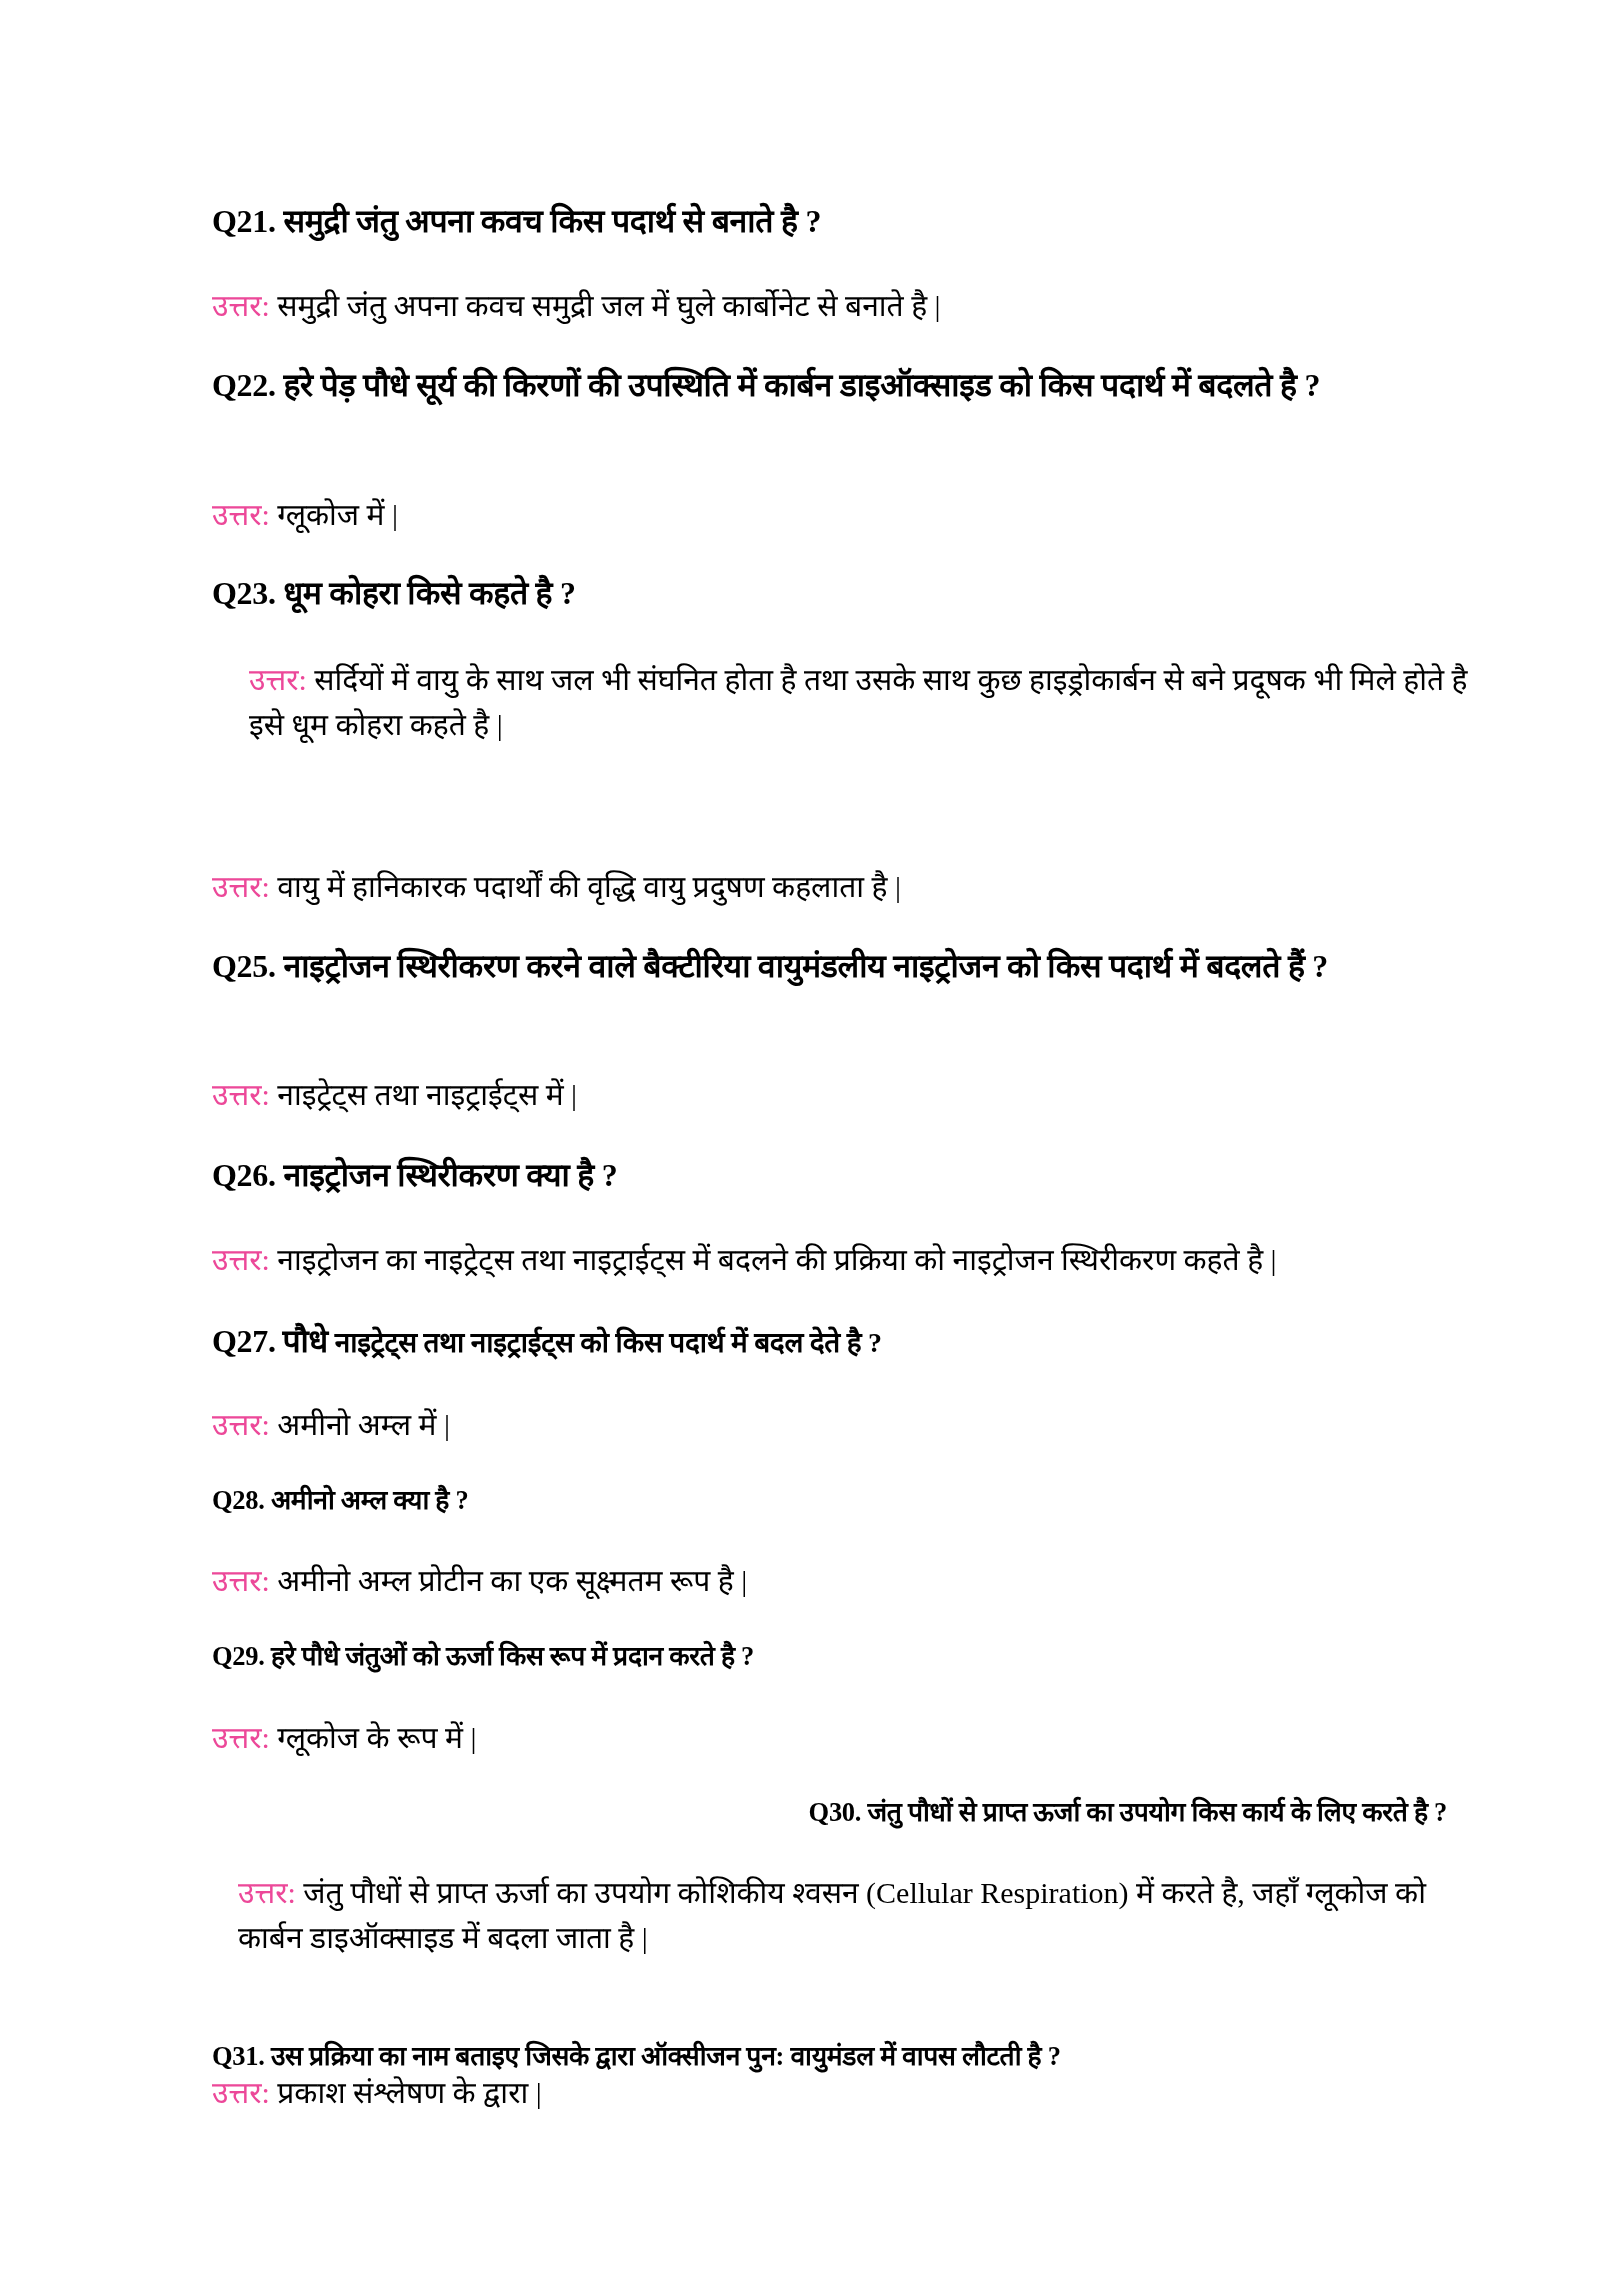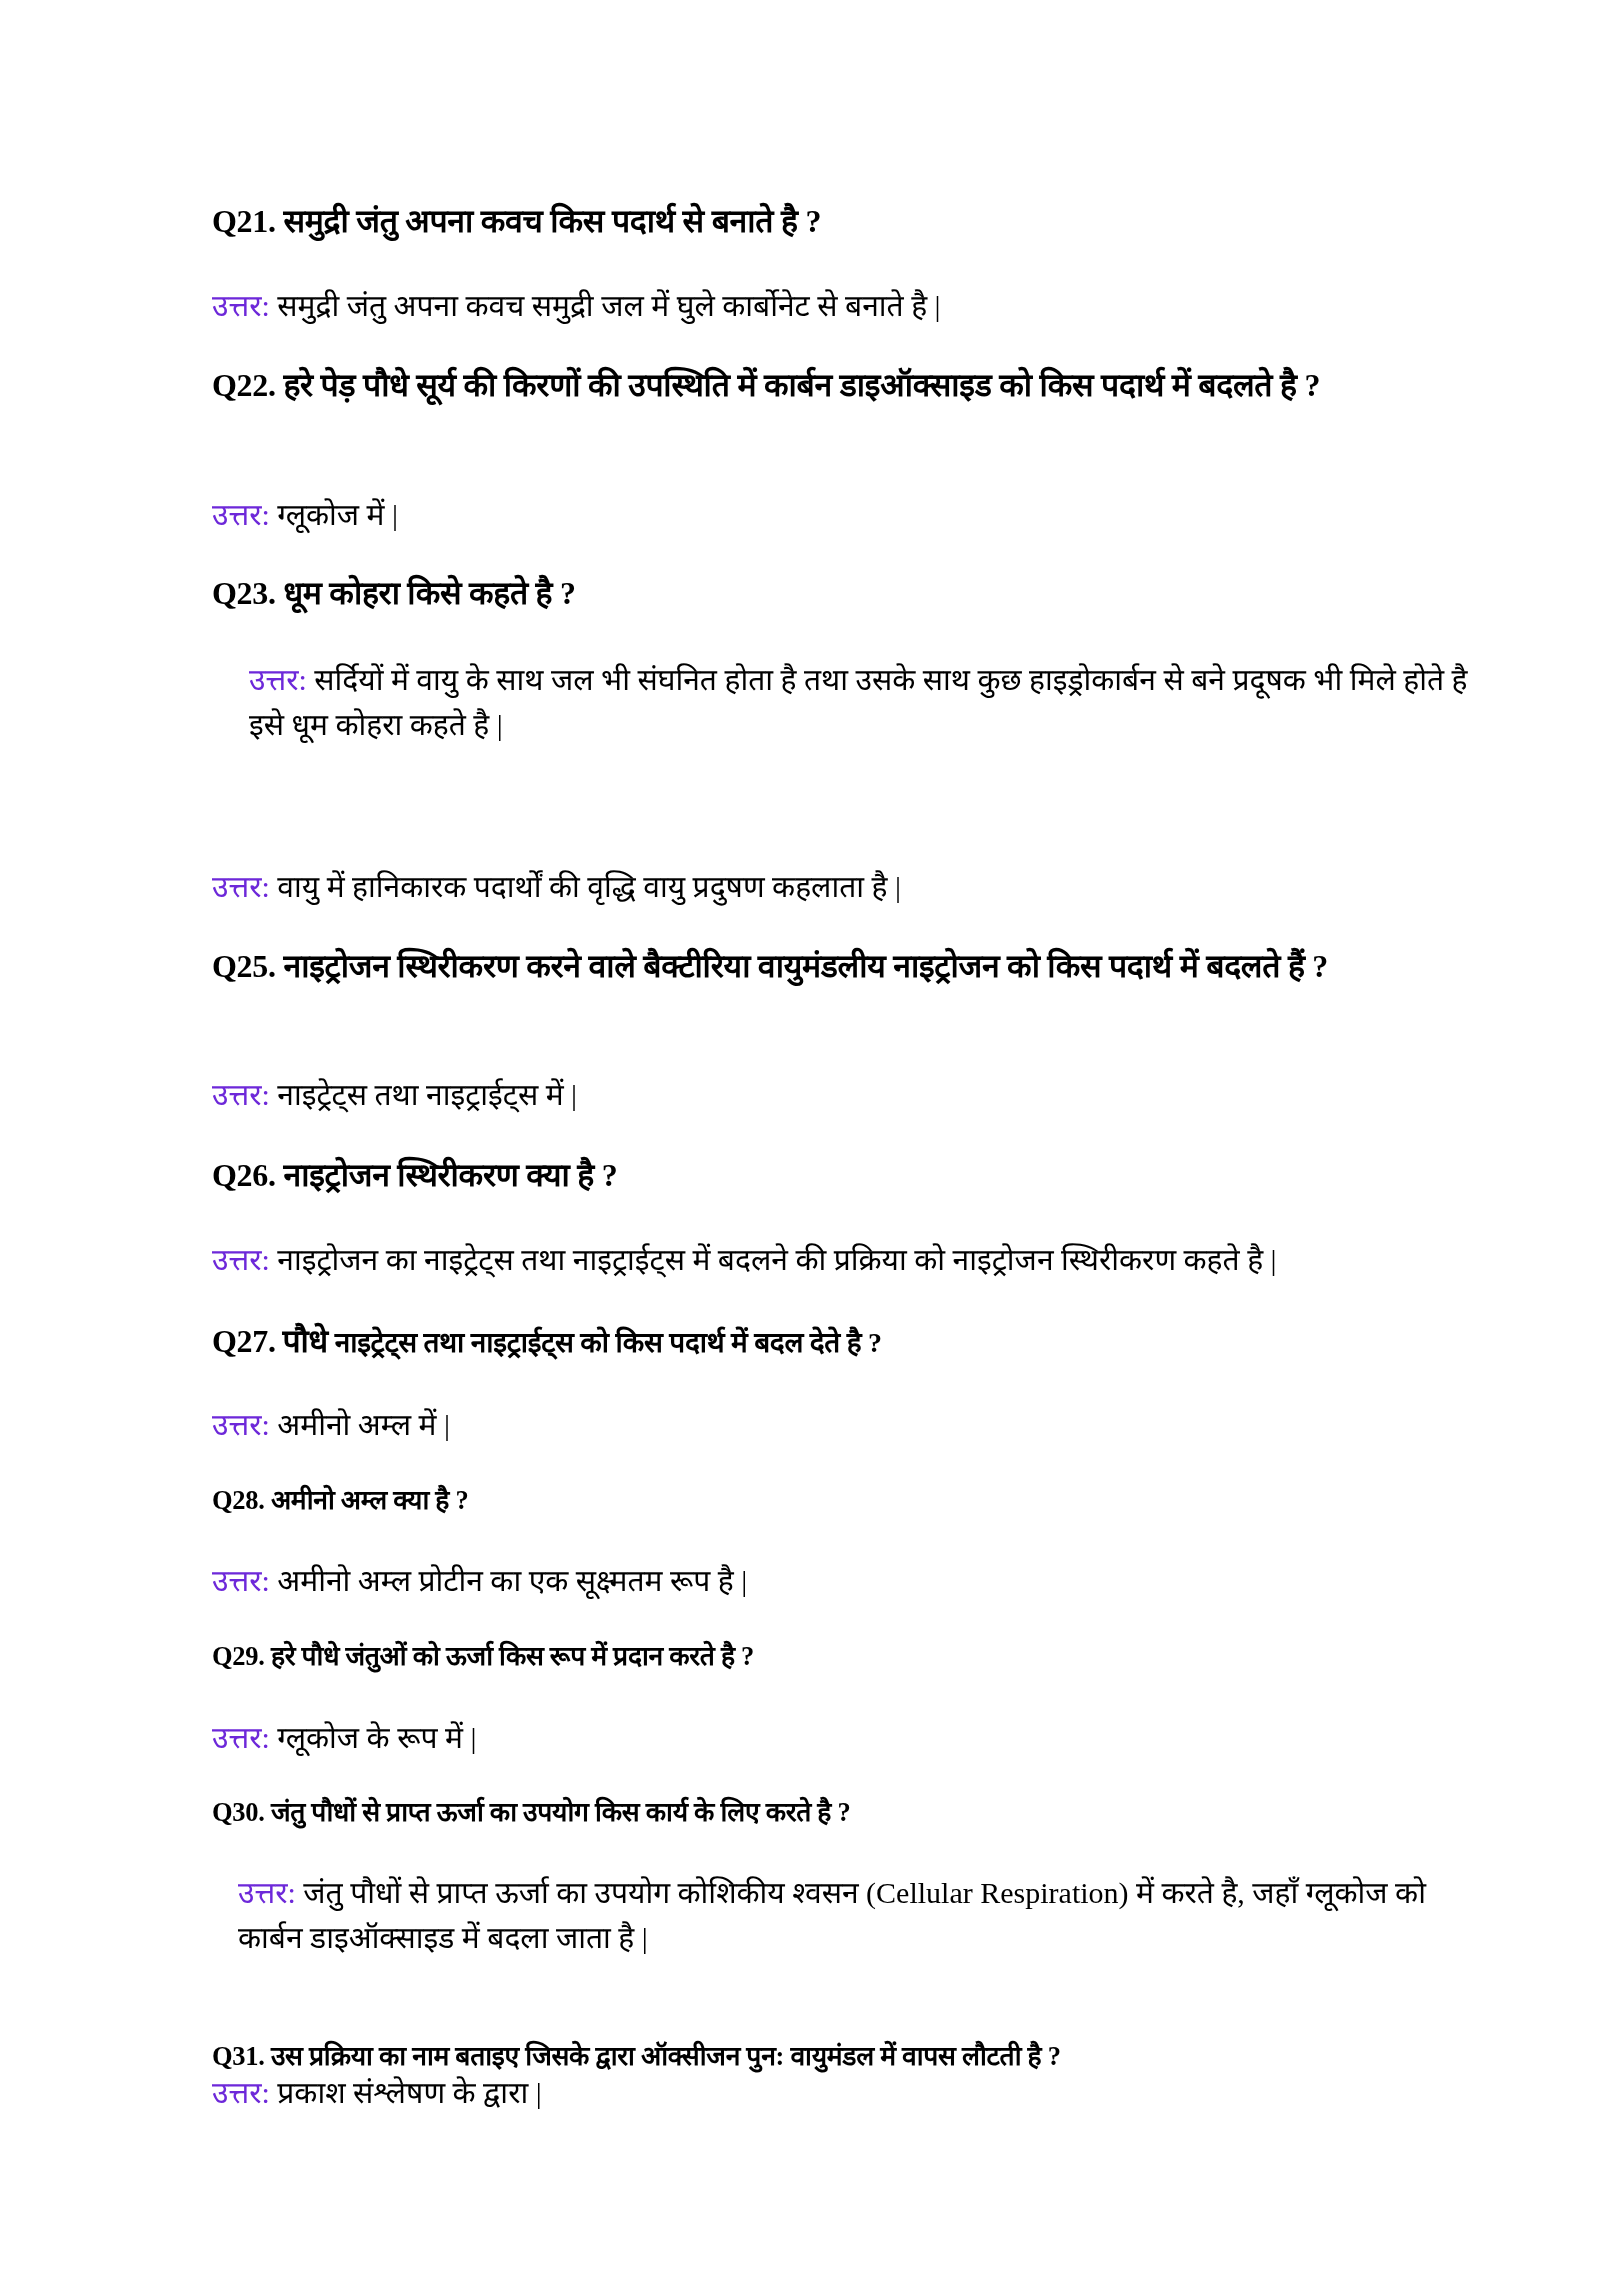--- a/index.html
+++ b/index.html
@@ -46,21 +46,21 @@
     }
     .q .lead-bold {
       font-size: 32px;
     }
     .a {
       font-size: 30px;
       line-height: 45px;
       font-weight: normal;
     }
     .a .label {
-      color: #6d28d9;
+      color: #ec4899;
     }
   </style>
 </head>
 <body>
 
 <div class="page">
 
   <div class="block q" style="top:199px;">
     <span class="qnum">Q21.</span>
     <span>समुद्री जंतु अपना कवच किस पदार्थ से बनाते है ?</span>
@@ -132,21 +132,21 @@
 
   <div class="block q smaller" style="top:1634px;">
     <span class="qnum">Q29.</span>
     <span>हरे पौधे जंतुओं को ऊर्जा किस रूप में प्रदान करते है ?</span>
   </div>
   <div class="block a" style="top:1715px;">
     <span class="label">उत्तर:</span>
     <span>ग्लूकोज के रूप में |</span>
   </div>
 
-  <div class="block q smaller" style="top:1790px;">
+  <div class="block q smaller" style="top:1790px;text-align:right;">
     <span class="qnum">Q30.</span>
     <span>जंतु पौधों से प्राप्त ऊर्जा का उपयोग किस कार्य के लिए करते है ?</span>
   </div>
   <div class="block a" style="top:1870px;margin-left:26px;">
     <span class="label">उत्तर:</span>
     <span>जंतु पौधों से प्राप्त ऊर्जा का उपयोग कोशिकीय श्वसन (Cellular Respiration) में करते है, जहाँ ग्लूकोज को कार्बन डाइऑक्साइड में बदला जाता है |</span>
   </div>
 
   <div class="block q smaller" style="top:1990px;margin-top:44px;">
     <span class="qnum">Q31.</span>

